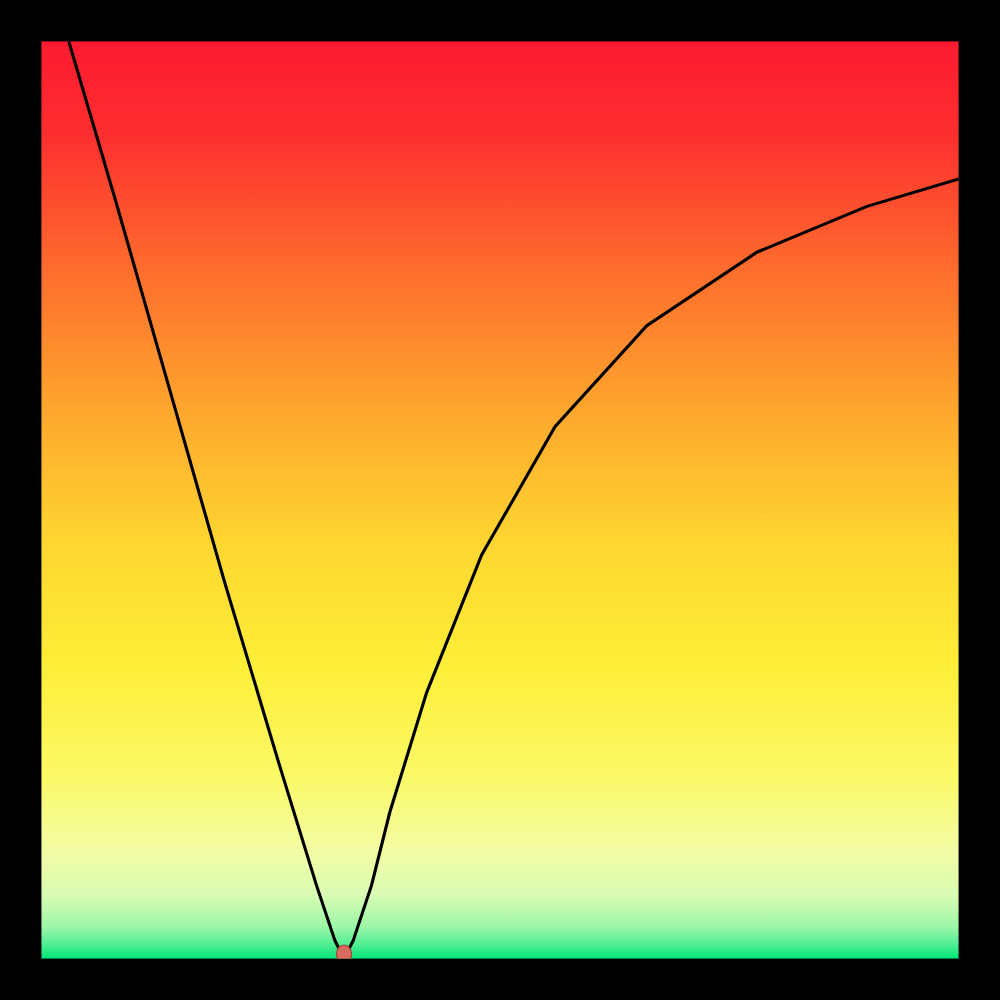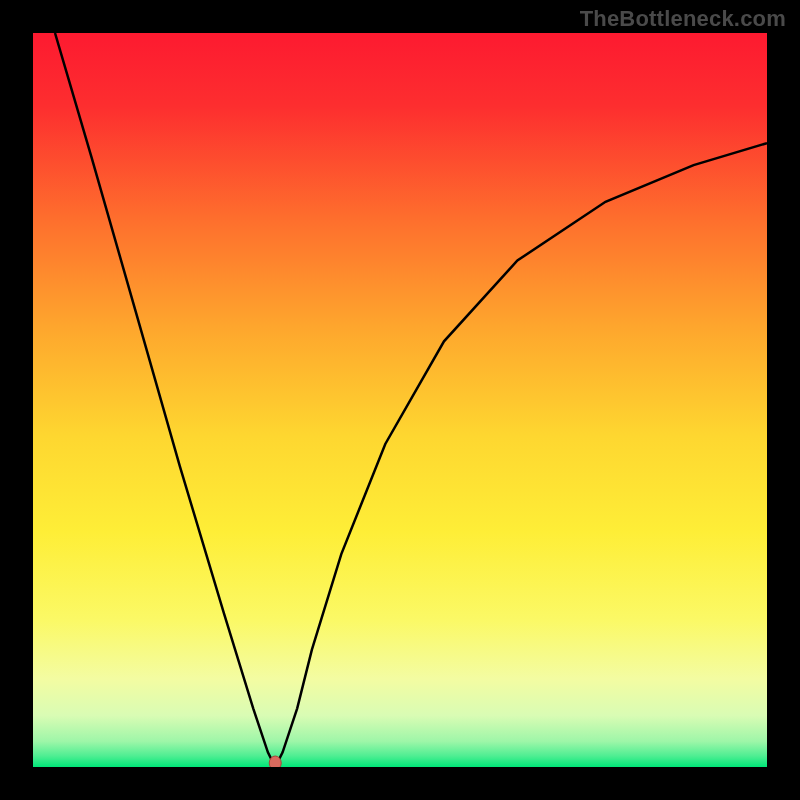--- a/index.html
+++ b/index.html
@@ -60,14 +60,13 @@
             <stop offset="98.5%" stop-color="#4eee92"></stop>
             <stop offset="100%" stop-color="#00e678"></stop>
           </linearGradient>
       </defs>
       <rect x="0" y="0" width="734" height="734" fill="url(#bg-grad)"></rect>
       <path id="curve" fill="none" stroke-width="2.5" d="M22.0 0.0 L58.7 124.8 L102.8 278.9 L146.8 433.1 L190.8 579.9 L220.2 675.3 L234.9 719.3 L242.2 734.0 L249.6 719.3 L264.2 675.3 L278.9 616.6 L308.3 521.1 L352.3 411.0 L411.0 308.3 L484.4 227.5 L572.5 168.8 L660.6 132.1 L734.0 110.1" stroke="#000000"></path>
       <ellipse id="marker" rx="6" ry="7" cx="242.22" cy="730" fill="#d96a5e" stroke="#a64436" stroke-width="1"></ellipse>
     </svg>
   </div>
 
-  <div class="watermark">TheBottleneck.com</div>
 </div>
 
 </body></html>

